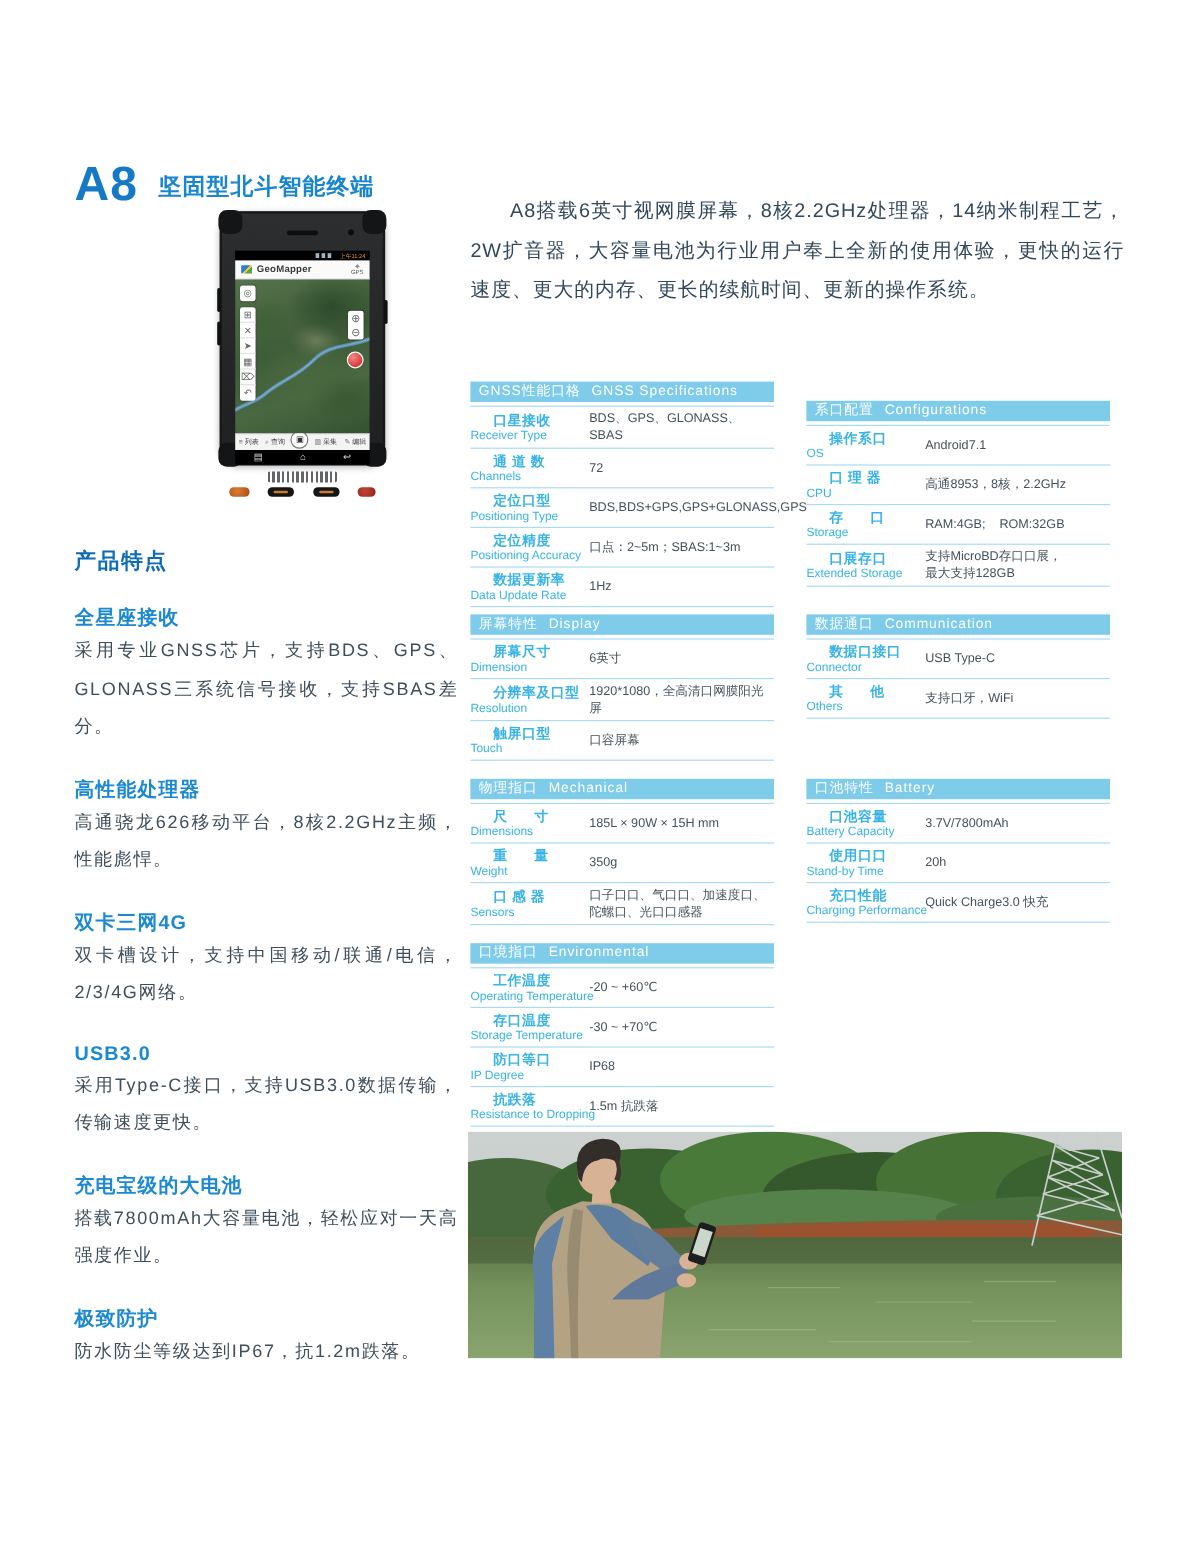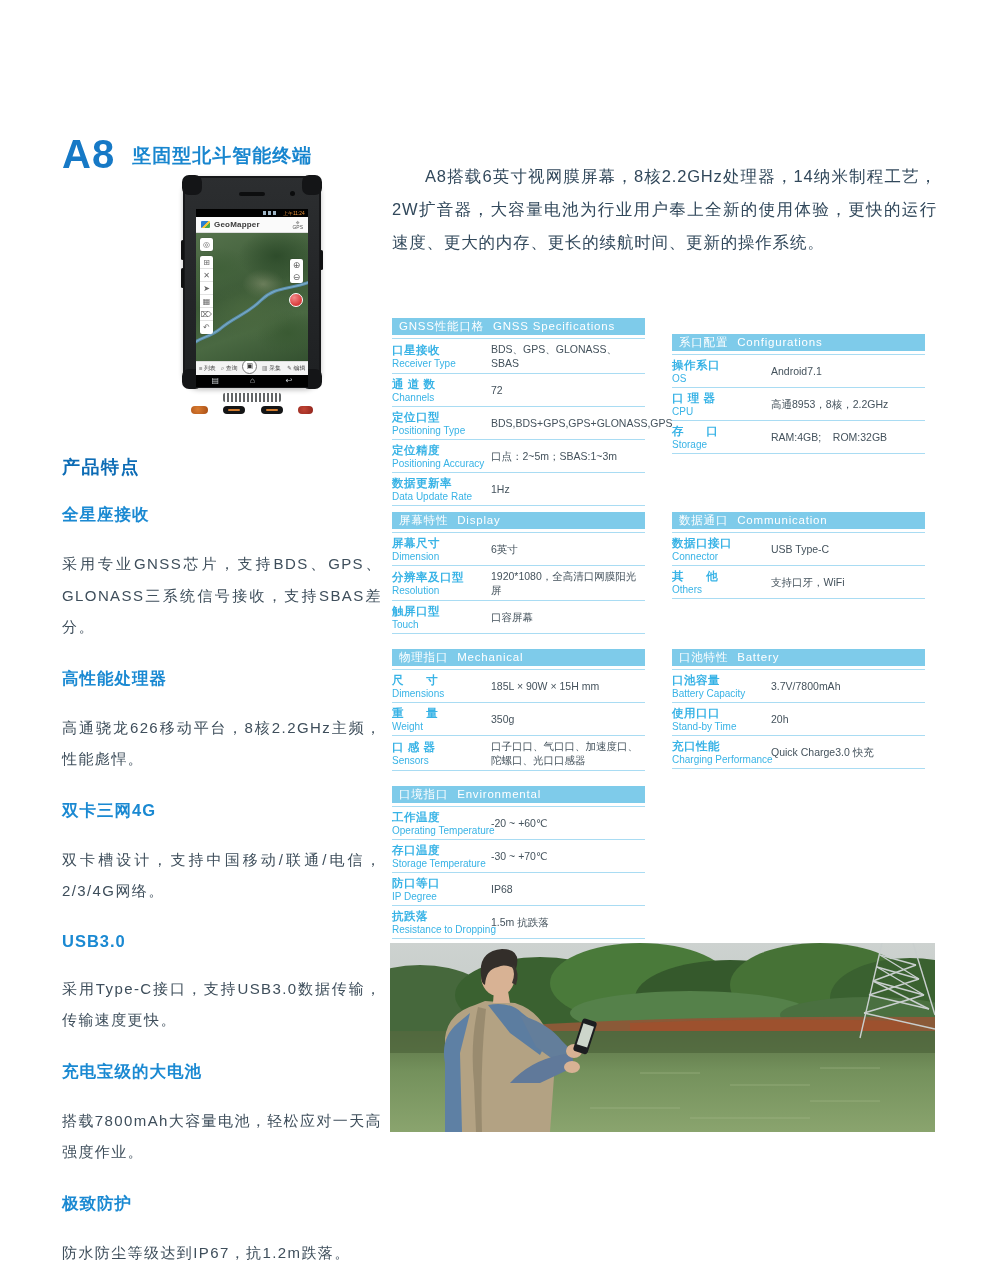--- a/index.html
+++ b/index.html
@@ -12,30 +12,30 @@
   .brand .model { font-size:40px; font-weight:bold; color:#1679c6; line-height:1; letter-spacing:1px; }
   .brand .sub { font-size:19px; font-weight:bold; color:#1886cf; margin-left:17px; padding-bottom:5px; letter-spacing:1px; }
 
   .intro { position:absolute; left:392px; top:160px; width:545px; font-size:16.5px; color:#31485b;
            line-height:33px; letter-spacing:0.8px; text-align:justify; text-indent:2em; }
 
   
   .features { position:absolute; left:62px; top:455px; width:320px; }
   .features h2 { font-size:18px; color:#0d6cb5; font-weight:bold; letter-spacing:1.5px; }
   .feat-title { font-size:16.5px; color:#1a89d2; font-weight:bold; letter-spacing:1px; margin-top:25px; }
-  .feat-body { font-size:15px; color:#3e4e5b; line-height:31.5px; letter-spacing:1.4px; margin-top:22px; text-align:justify; }
+  .feat-body { font-size:15px; color:#3e4e5b; line-height:31.5px; letter-spacing:1.4px; margin-top:1px; text-align:justify; }
 
   
   .tbl { position:absolute; width:253px; }
   .tbl-h { background:#7ecbea; color:#fff; height:17px; line-height:17px; font-size:11.5px;
            padding-left:7px; letter-spacing:0.8px; display:flex; gap:9px; white-space:pre; overflow:hidden; }
   .rows { margin-top:3px; border-top:1px solid #a9dcf3; }
   .row { display:flex; align-items:center; min-height:29px; border-bottom:1px solid #a9dcf3; padding:3px 0; }
   .lbl { width:99px; flex:none; }
-  .lbl .cn { font-size:11.5px; color:#38b3e6; font-weight:bold; letter-spacing:0.5px; white-space:pre; }
+  .lbl .cn { font-size:11.5px; color:#38b3e6; font-weight:bold; letter-spacing:0.5px; white-space:pre;margin-left:19px; }
   .lbl .en { font-size:10px;  color:#38b3e6; white-space:pre; }
   .val { flex:1; font-size:10.5px; color:#44525c; line-height:14px; white-space:pre-wrap; }
 
   #t-gnss { left:392px; top:318px; }
   #t-conf { left:672px; top:334px; }
   #t-disp { left:392px; top:512px; }
   #t-comm { left:672px; top:512px; }
   #t-mech { left:392px; top:649px; }
   #t-batt { left:672px; top:649px; }
   #t-env  { left:392px; top:786px; }
@@ -255,20 +255,28 @@
           </div>
           <div class="val">高通8953，8核，2.2GHz</div>
         </div>
       <div class="row">
           <div class="lbl">
             <div class="cn">存      口</div>
             <div class="en">Storage</div>
           </div>
           <div class="val">RAM:4GB;    ROM:32GB</div>
         </div>
+      <div class="row">
+          <div class="lbl">
+            <div class="cn">口展存口</div>
+            <div class="en">Extended Storage</div>
+          </div>
+          <div class="val">支持MicroBD存口口展，
+最大支持128GB</div>
+        </div>
     </div>
   </div>
 
   <div class="tbl" id="t-disp">
     <div class="tbl-h"><span>屏幕特性</span><span>Display</span></div>
     <div class="rows">
       <div class="row">
           <div class="lbl">
             <div class="cn">屏幕尺寸</div>
             <div class="en">Dimension</div>

